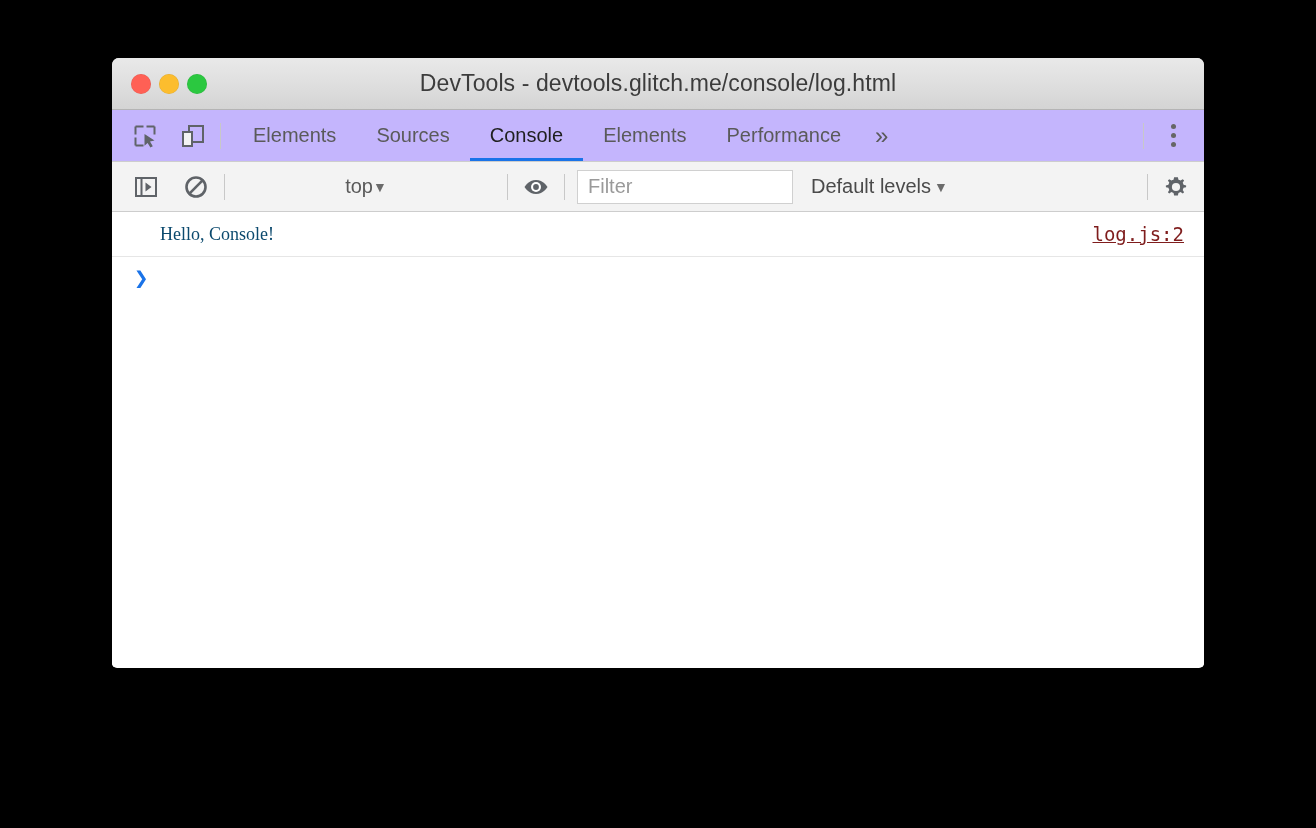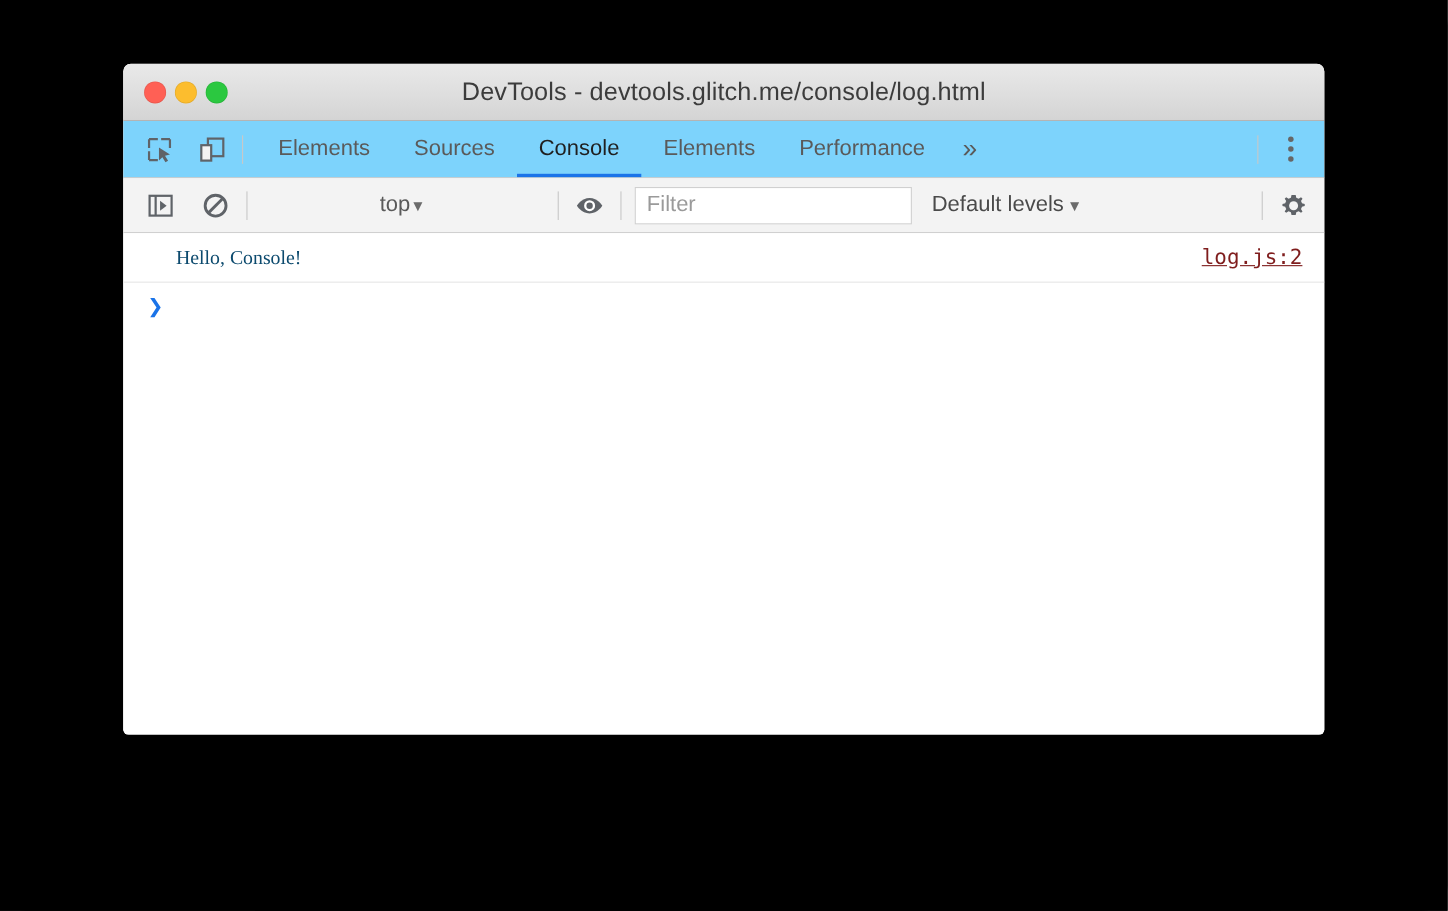--- a/index.html
+++ b/index.html
@@ -72,21 +72,21 @@
     font-size: 23px;
     color: #3c3c3c;
     letter-spacing: 0.1px;
     white-space: nowrap;
   }
 
   
   .tabbar {
     position: relative;
     height: 52px;
-    background: #7dd3fc;
+    background: #c4b5fd;
     border-bottom: 1px solid #cdcdcd;
     display: flex;
     align-items: stretch;
     box-sizing: border-box;
   }
 
   .tb-icons {
     display: flex;
     align-items: center;
     padding-left: 18px;
@@ -199,21 +199,21 @@
     cursor: default;
     flex: none;
   }
   .caret {
     font-size: 14px;
     color: #6b6b6b;
     line-height: 1;
   }
 
   .filter-input {
-    width: 252px;
+    width: 216px;
     height: 34px;
     background: #ffffff;
     border: 1px solid #d0d0d0;
     box-sizing: border-box;
     display: flex;
     align-items: center;
     padding: 0 10px;
     font-size: 20px;
     color: #9a9a9a;
     flex: none;

